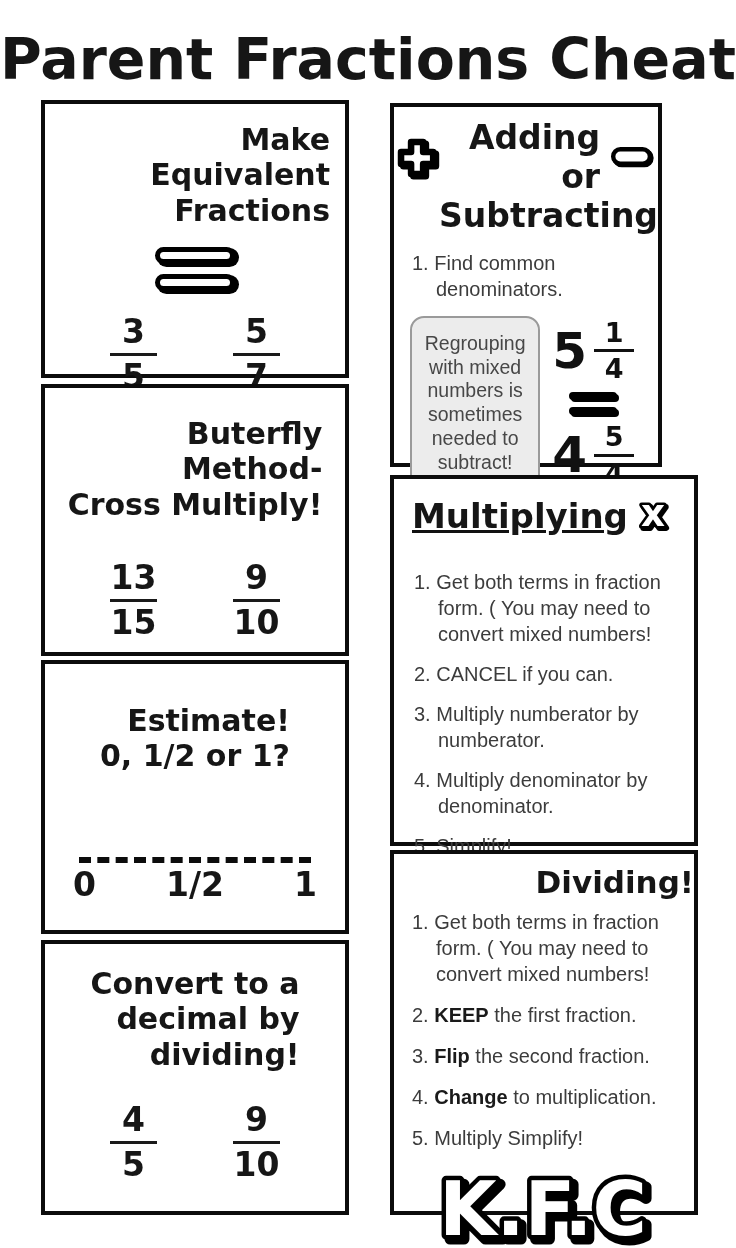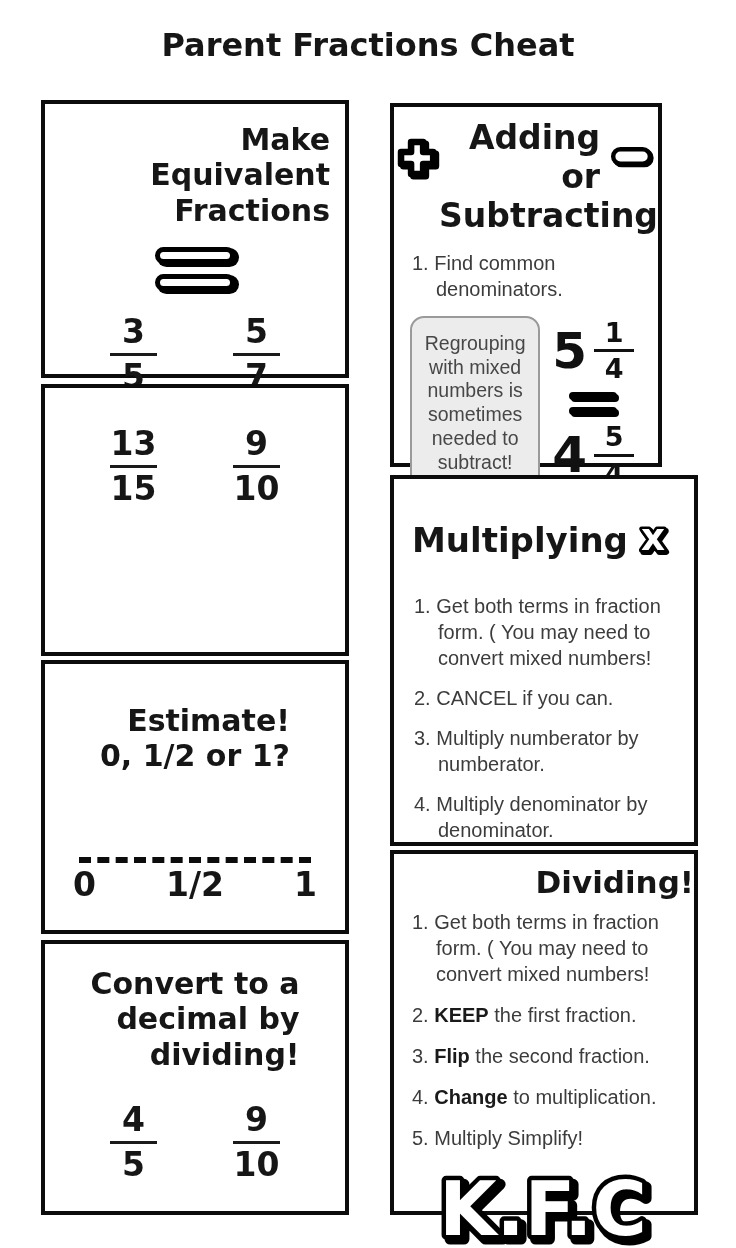--- a/index.html
+++ b/index.html
@@ -3,21 +3,21 @@
 <meta charset="utf-8">
 <style>
   * { margin:0; padding:0; box-sizing:border-box; }
   html,body { background:#ffffff; }
   .page {
     position:relative; width:736px; height:1248px; background:#ffffff;
     font-family:"Liberation Sans", sans-serif; color:#111; overflow:hidden;
   }
   .main-title {
     position:absolute; top:26px; left:0; width:736px; text-align:center;
-    font-family:"DejaVu Sans", sans-serif; font-weight:bold; font-size:32px;
+    font-family:"DejaVu Sans", sans-serif; font-weight:bold; font-size:57px;
     letter-spacing:0px; color:#161616;
   }
   .box {
     position:absolute; border:4px solid #0c0c0c; background:#fff;
     display:flex; flex-direction:column; align-items:center;
   }
   
   #b-equiv   { left:41px; top:100px;  width:308px; height:278px; }
   #b-butter  { left:41px; top:384px;  width:308px; height:272px; }
   #b-estim   { left:41px; top:660px;  width:308px; height:274px; }
@@ -83,21 +83,21 @@
     font-family:"DejaVu Sans", sans-serif; font-weight:bold; font-size:50px; color:#111;
     margin-right:7px; line-height:1;
   }
   .mfrac { display:inline-flex; flex-direction:column; align-items:center; }
   .mfrac .num, .mfrac .den {
     font-family:"DejaVu Sans", sans-serif; font-weight:bold; font-size:27px; line-height:1.1; color:#111;
   }
   .mfrac .bar { width:40px; height:3px; background:#111; margin:2px 0; }
 
   
-  .multi-header { display:flex; justify-content:space-between; align-items:center; padding:26px 16px 0 18px; }
+  .multi-header { display:flex; justify-content:space-between; align-items:center; padding:2px 16px 0 18px;text-decoration:underline; }
   .multi-title { font-size:34px; text-align:left; }
   .multi-steps { margin:18px 0 0 20px; padding-right:10px; }
   .multi-steps .step { margin-bottom:14px; }
 
   
   .divide-title { font-size:31px; margin-top:10px; }
   .divide-steps { margin:8px 0 0 18px; padding-right:8px; }
   .divide-steps .step { margin-bottom:15px; }
   .kfc-wrap { display:flex; justify-content:center; margin-top:-4px; }
 
@@ -124,20 +124,25 @@
       </div>
       <div class="frac">
         <div class="num">5</div>
         <div class="bar"></div>
         <div class="den">7</div>
       </div>
     </div>
   </section>
 
   <section class="box" id="b-butter">
+    <div class="h-round" style="margin-top:28px;">
+      <div class="title-line">Buterfly</div>
+      <div class="title-line">Method-</div>
+      <div class="title-line">Cross Multiply!</div>
+    </div>
     <div class="frac-row" style="margin-top:38px;">
       <div class="frac">
         <div class="num">13</div>
         <div class="bar"></div>
         <div class="den">15</div>
       </div>
       <div class="frac">
         <div class="num">9</div>
         <div class="bar"></div>
         <div class="den">10</div>

